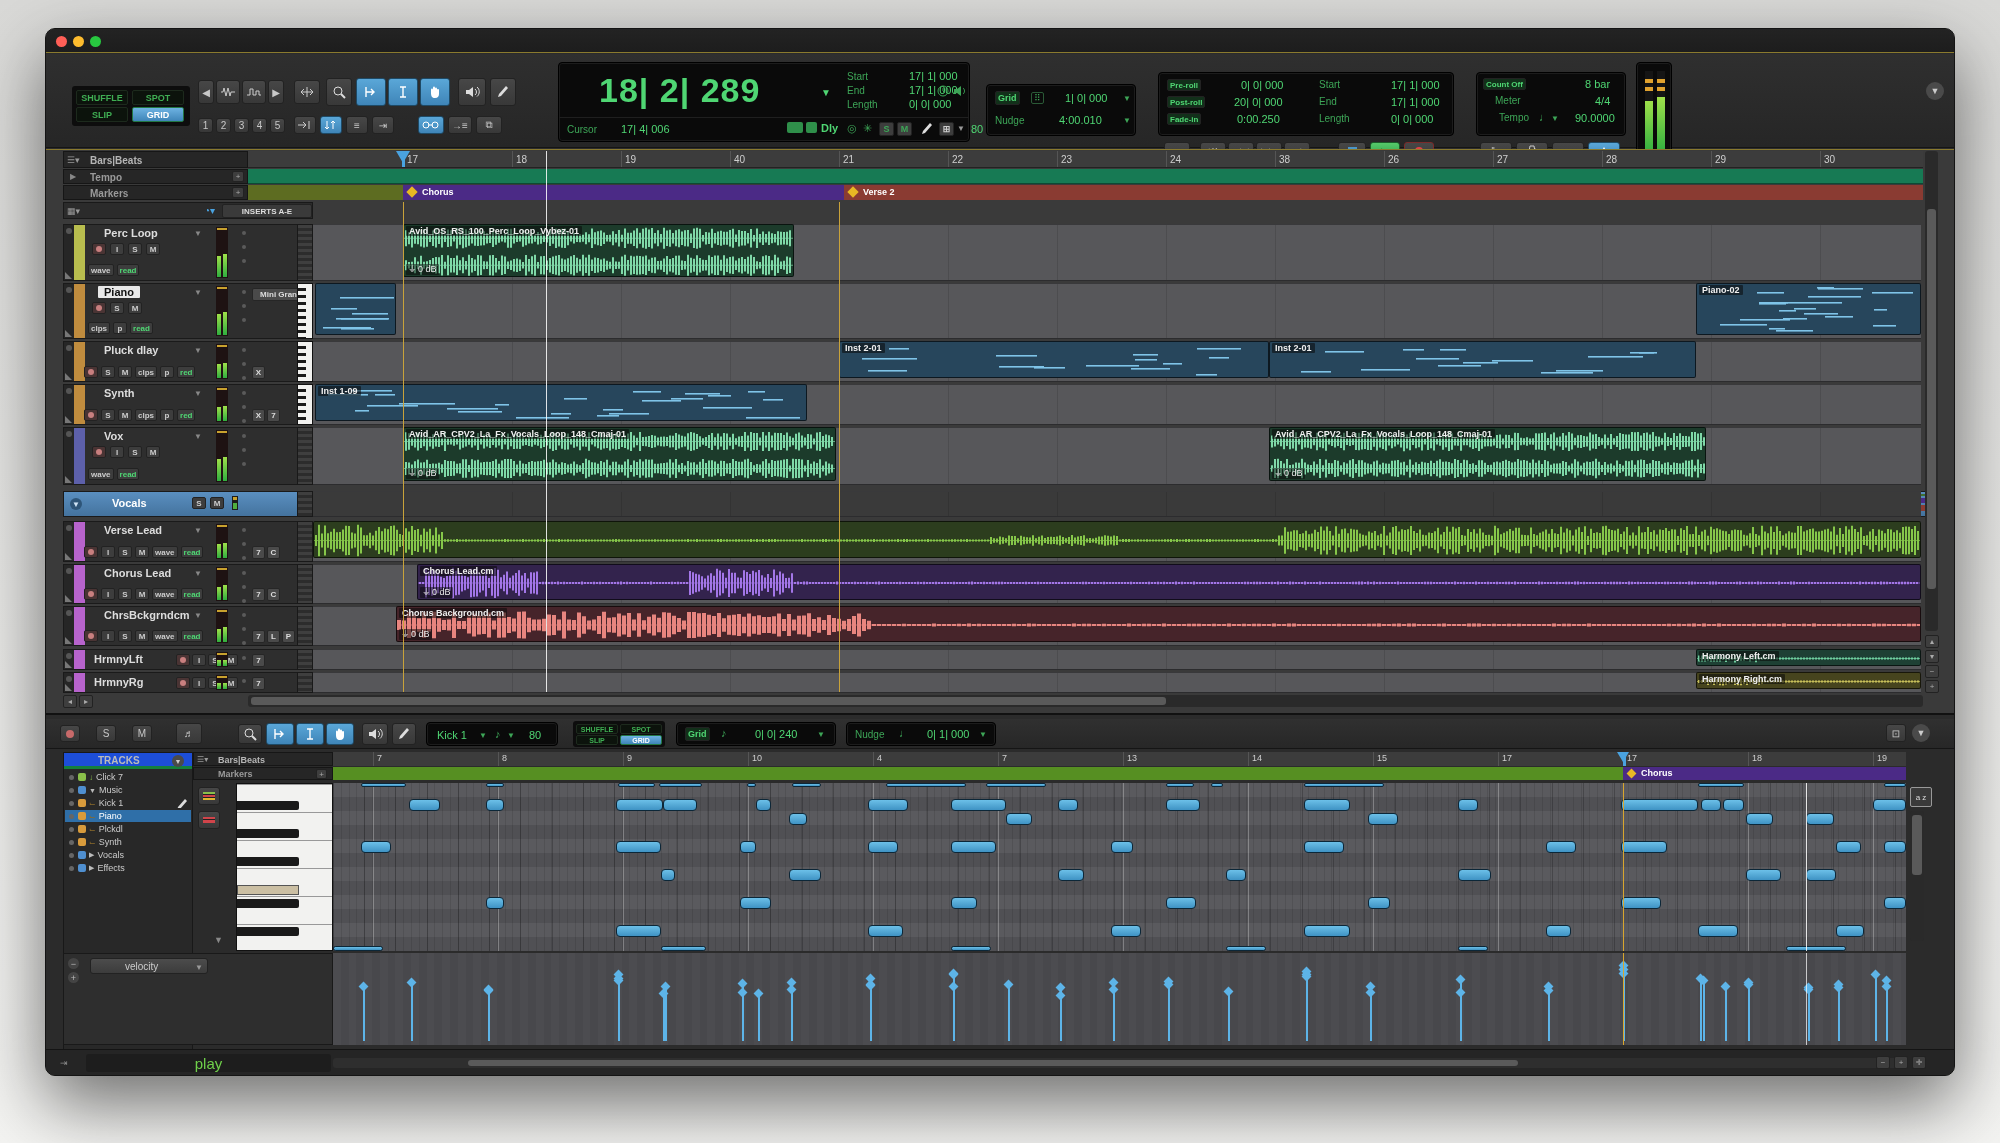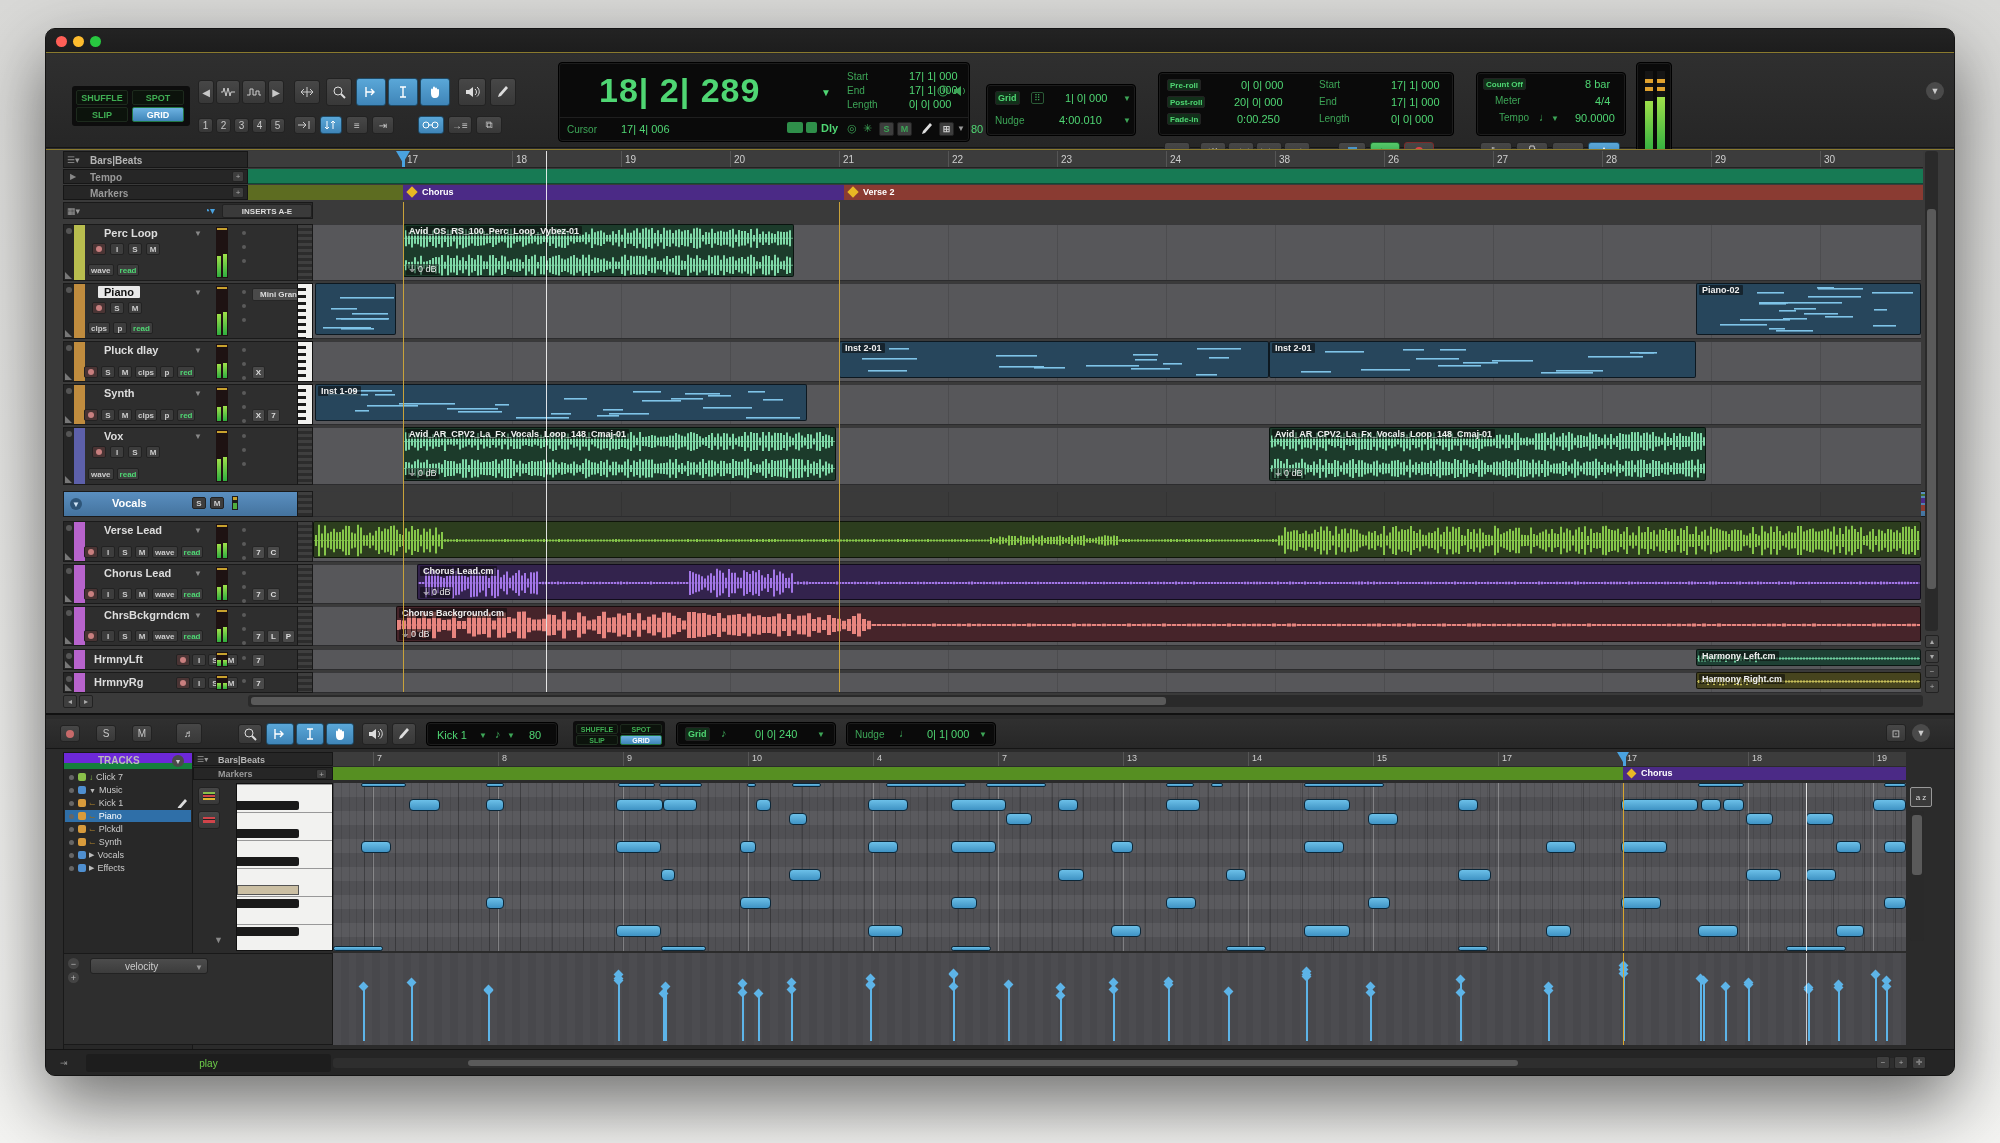--- a/index.html
+++ b/index.html
@@ -309,21 +309,21 @@
   </div>
 
   <div class="abs" style="left:202px;top:122px;width:1675px;height:17px;background:#3c3c3c;border-bottom:1px solid #222;overflow:hidden">
     <div id="mainbars">
           <div class="barnum" style="left: 159px; top: 3px;">17</div>
           <div style="position: absolute; left: 155px; top: 0px; width: 1px; height: 17px; background: rgb(85, 85, 85);"></div>
           <div class="barnum" style="left: 268px; top: 3px;">18</div>
           <div style="position: absolute; left: 264px; top: 0px; width: 1px; height: 17px; background: rgb(85, 85, 85);"></div>
           <div class="barnum" style="left: 377px; top: 3px;">19</div>
           <div style="position: absolute; left: 373px; top: 0px; width: 1px; height: 17px; background: rgb(85, 85, 85);"></div>
-          <div class="barnum" style="left: 486px; top: 3px;">20</div>
+          <div class="barnum" style="left: 486px; top: 3px;">40</div>
           <div style="position: absolute; left: 482px; top: 0px; width: 1px; height: 17px; background: rgb(85, 85, 85);"></div>
           <div class="barnum" style="left: 595px; top: 3px;">21</div>
           <div style="position: absolute; left: 591px; top: 0px; width: 1px; height: 17px; background: rgb(85, 85, 85);"></div>
           <div class="barnum" style="left: 704px; top: 3px;">22</div>
           <div style="position: absolute; left: 700px; top: 0px; width: 1px; height: 17px; background: rgb(85, 85, 85);"></div>
           <div class="barnum" style="left: 813px; top: 3px;">23</div>
           <div style="position: absolute; left: 809px; top: 0px; width: 1px; height: 17px; background: rgb(85, 85, 85);"></div>
           <div class="barnum" style="left: 922px; top: 3px;">24</div>
           <div style="position: absolute; left: 918px; top: 0px; width: 1px; height: 17px; background: rgb(85, 85, 85);"></div>
           <div class="barnum" style="left: 1031px; top: 3px;">38</div>
@@ -997,21 +997,21 @@
         <span class="abs lbl" style="left:8px;top:6px">Nudge</span>
         <span class="abs grn-dim" style="left:52px;top:4px;font-size:11px">♩</span>
         <span class="abs val" style="left:80px;top:5px">0| 1| 000</span>
         <span class="abs" style="left:132px;top:7px;color:#3da557;font-size:8px">▼</span>
       </div>
       <span class="btn" style="left:1840px;top:5px;width:20px;height:18px">⊡</span>
       <span class="abs" style="left:1866px;top:5px;width:18px;height:18px;border-radius:50%;background:#4a4a4a;color:#ccc;font-size:9px;display:flex;align-items:center;justify-content:center">▼</span>
     </div>
 
     <div class="abs" style="left:17px;top:37px;width:130px;height:300px;background:#282828;border:1px solid #181818">
-      <div class="abs" style="left:0;top:0;width:128px;height:16px;background:#6d28d9;border-bottom:6px solid #15803d">
+      <div class="abs" style="left:0;top:0;width:128px;height:16px;background:#1d4ed8;border-bottom:3px solid #15803d">
         <span class="abs" style="left:34px;top:2px;color:#bbb;font-size:10px;font-weight:bold">TRACKS</span>
         <span class="abs" style="left:108px;top:2px;width:12px;height:12px;border-radius:50%;background:#4a4a4a;color:#ccc;font-size:7px;display:flex;align-items:center;justify-content:center">▼</span>
       </div>
       <div id="midtracks">
             <div style="position: absolute; left: 1px; top: 18px; width: 126px; height: 12px; display: flex; align-items: center;">
               <span style="width:5px;height:5px;border-radius:50%;background:#666;margin:0 4px"></span>
               <span class="icon-sq" style="background:#8abf4a;width:8px;height:8px"></span>
               <span style="color:#8abf4a;font-size:8px;margin-left:3px">↓</span>
               <span style="color:#ccc;font-size:9px;margin-left:3px;white-space:nowrap">Click 7</span>
             </div>
@@ -1353,21 +1353,21 @@
             <div class="vstem" style="left: 1505px; bottom: 4px; height: 54px;"></div>
             <div class="vdia" style="left: 1502px; bottom: 54px;"></div>
           </div>
       <div class="abs" style="left:1290px;top:0;width:1px;height:92px;background:#d8a62e"></div>
       <div class="abs" style="left:1473px;top:0;width:1px;height:92px;background:rgba(255,255,255,.7)"></div>
     </div>
 
     <div class="abs" style="left:0;top:334px;width:1910px;height:28px;background:#252525;border-top:1px solid #141414">
       <span class="abs" style="left:14px;top:8px;color:#888;font-size:9px">⇥</span>
       <div class="abs" style="left:40px;top:4px;width:245px;height:18px;background:#1d1d1d;border-radius:3px;display:flex;align-items:center;justify-content:center">
-        <span style="color:#6fd04a;font-size:10px">play</span>
+        <span style="color:#6fd04a;font-size:15px">play</span>
       </div>
       <div class="abs" style="left:287px;top:8px;width:1573px;height:10px;background:#2e2e2e;border-radius:3px">
         <div class="scroll abs" style="left:135px;top:2px;width:1050px;height:6px"></div>
       </div>
       <span class="tinybtn" style="left:1830px;top:6px">−</span>
       <span class="tinybtn" style="left:1848px;top:6px">+</span>
       <span class="tinybtn" style="left:1866px;top:6px">✛</span>
     </div>
   </div>
 

